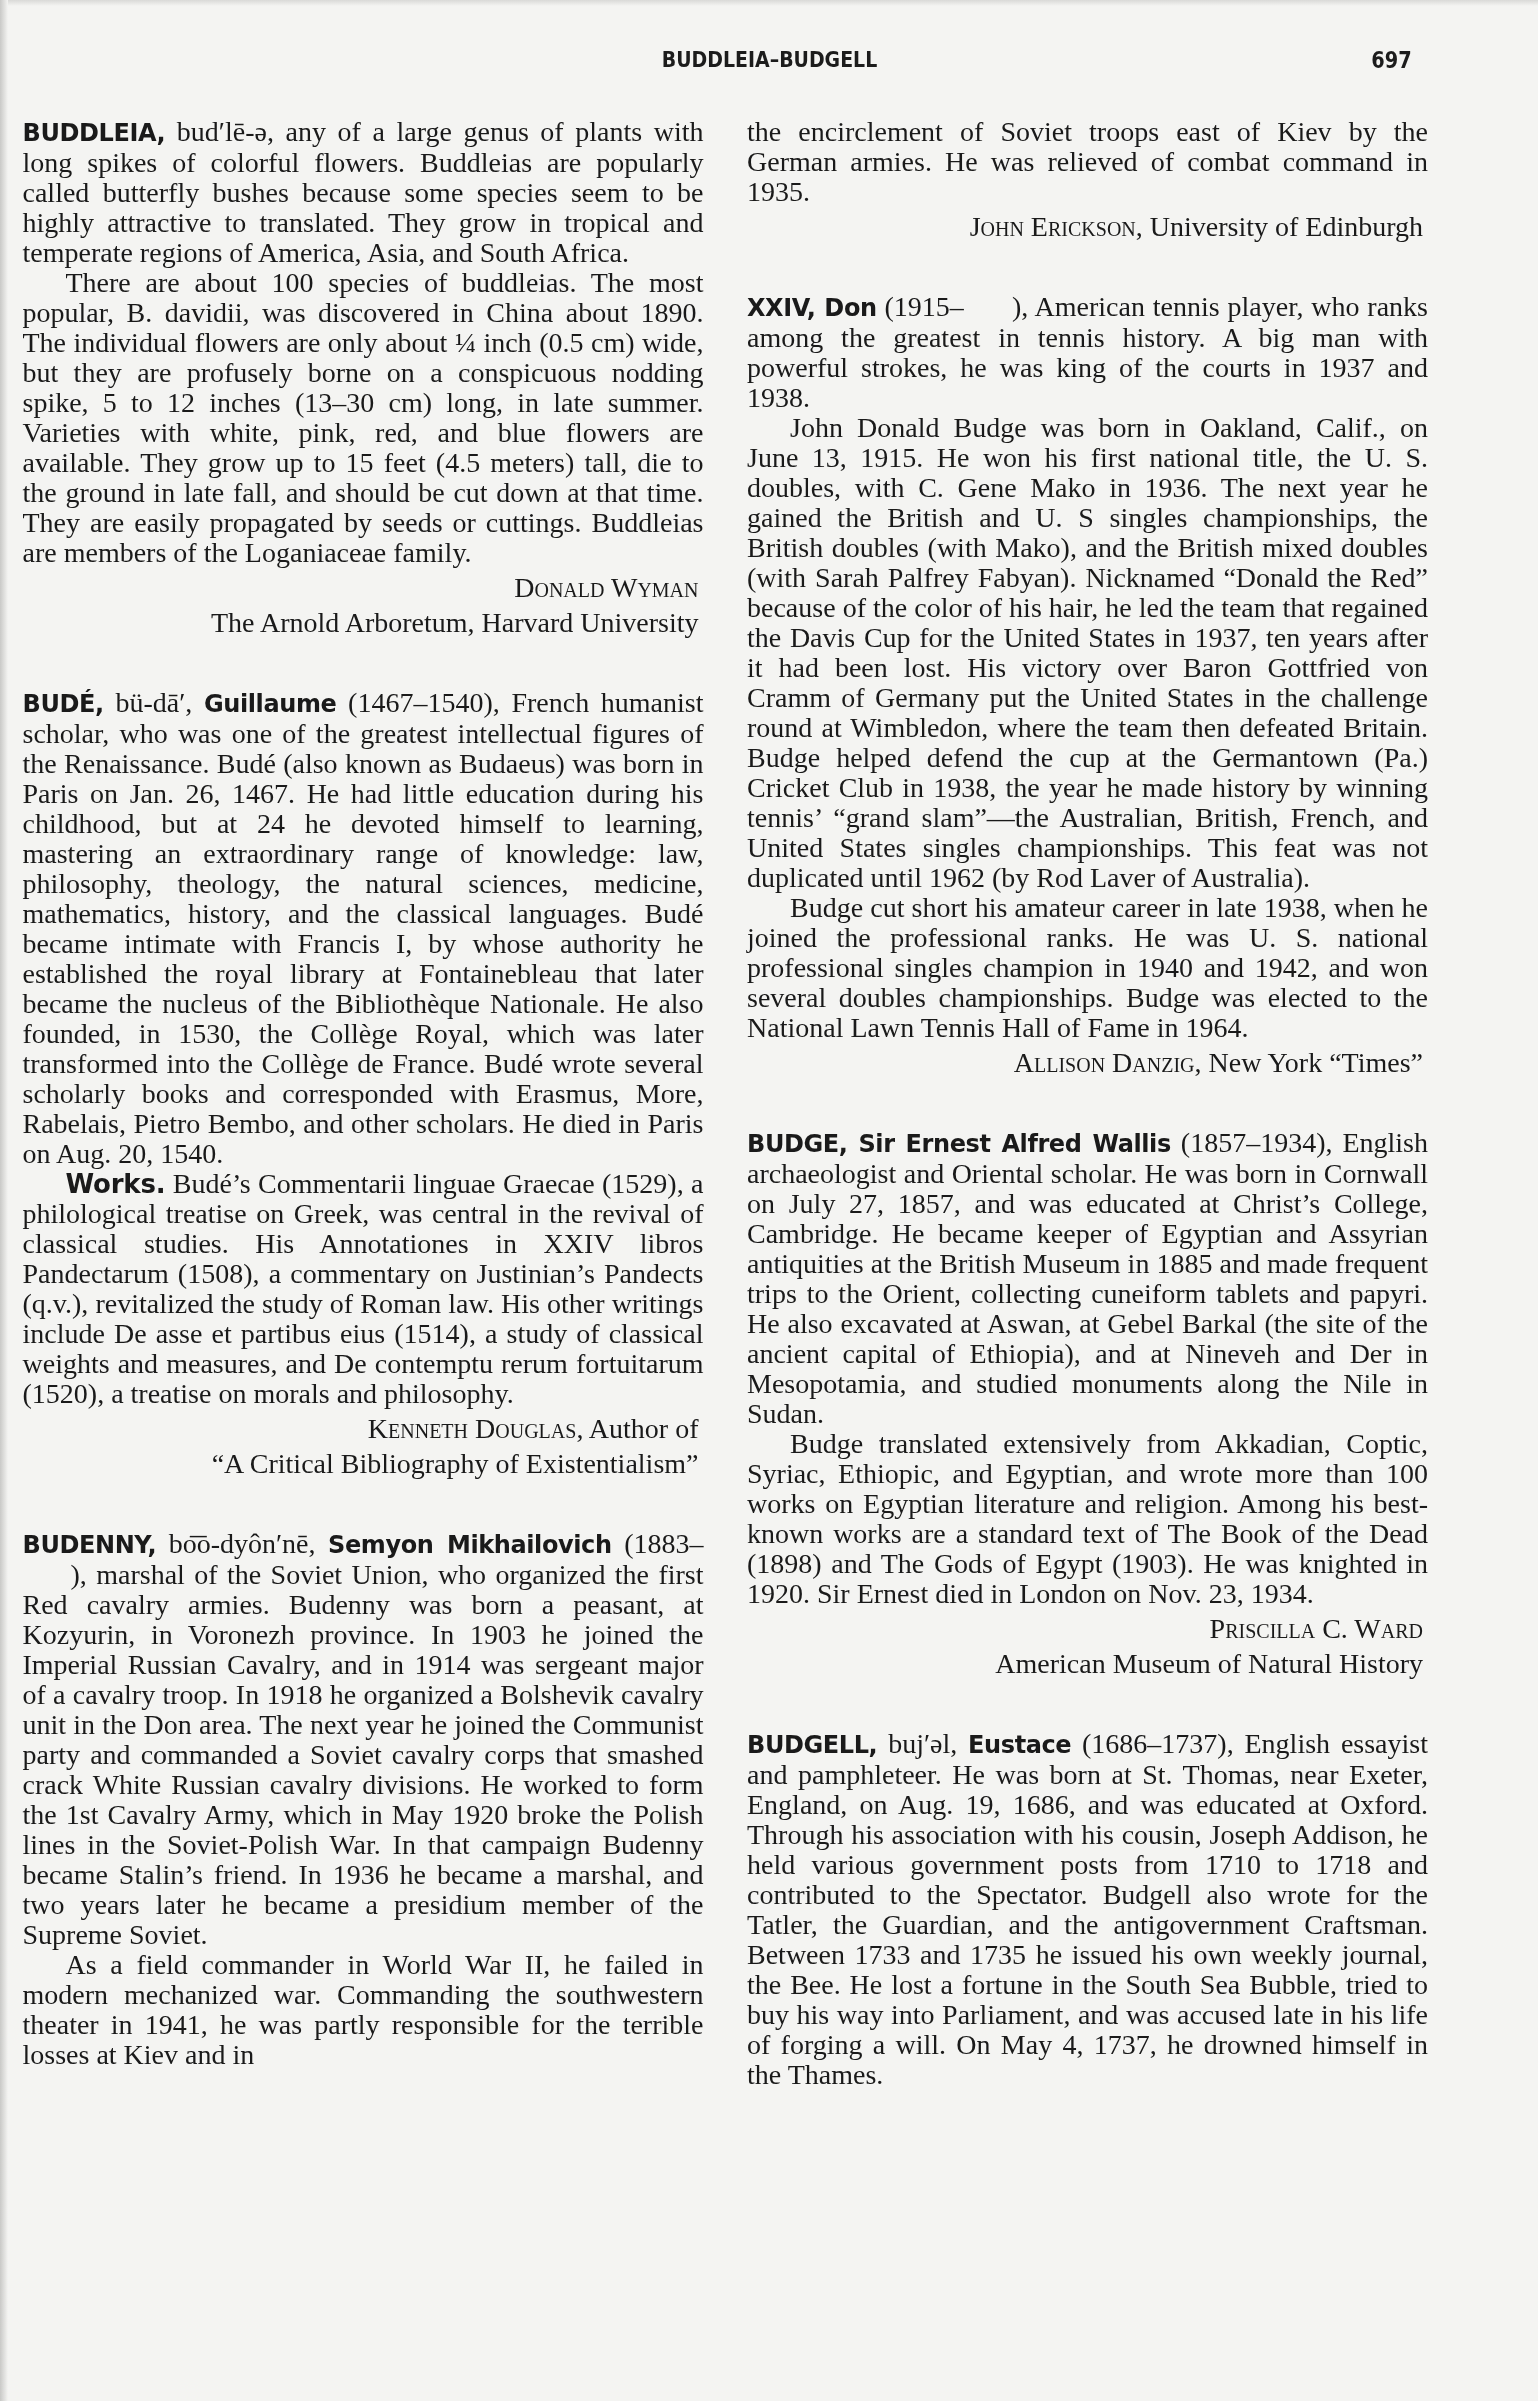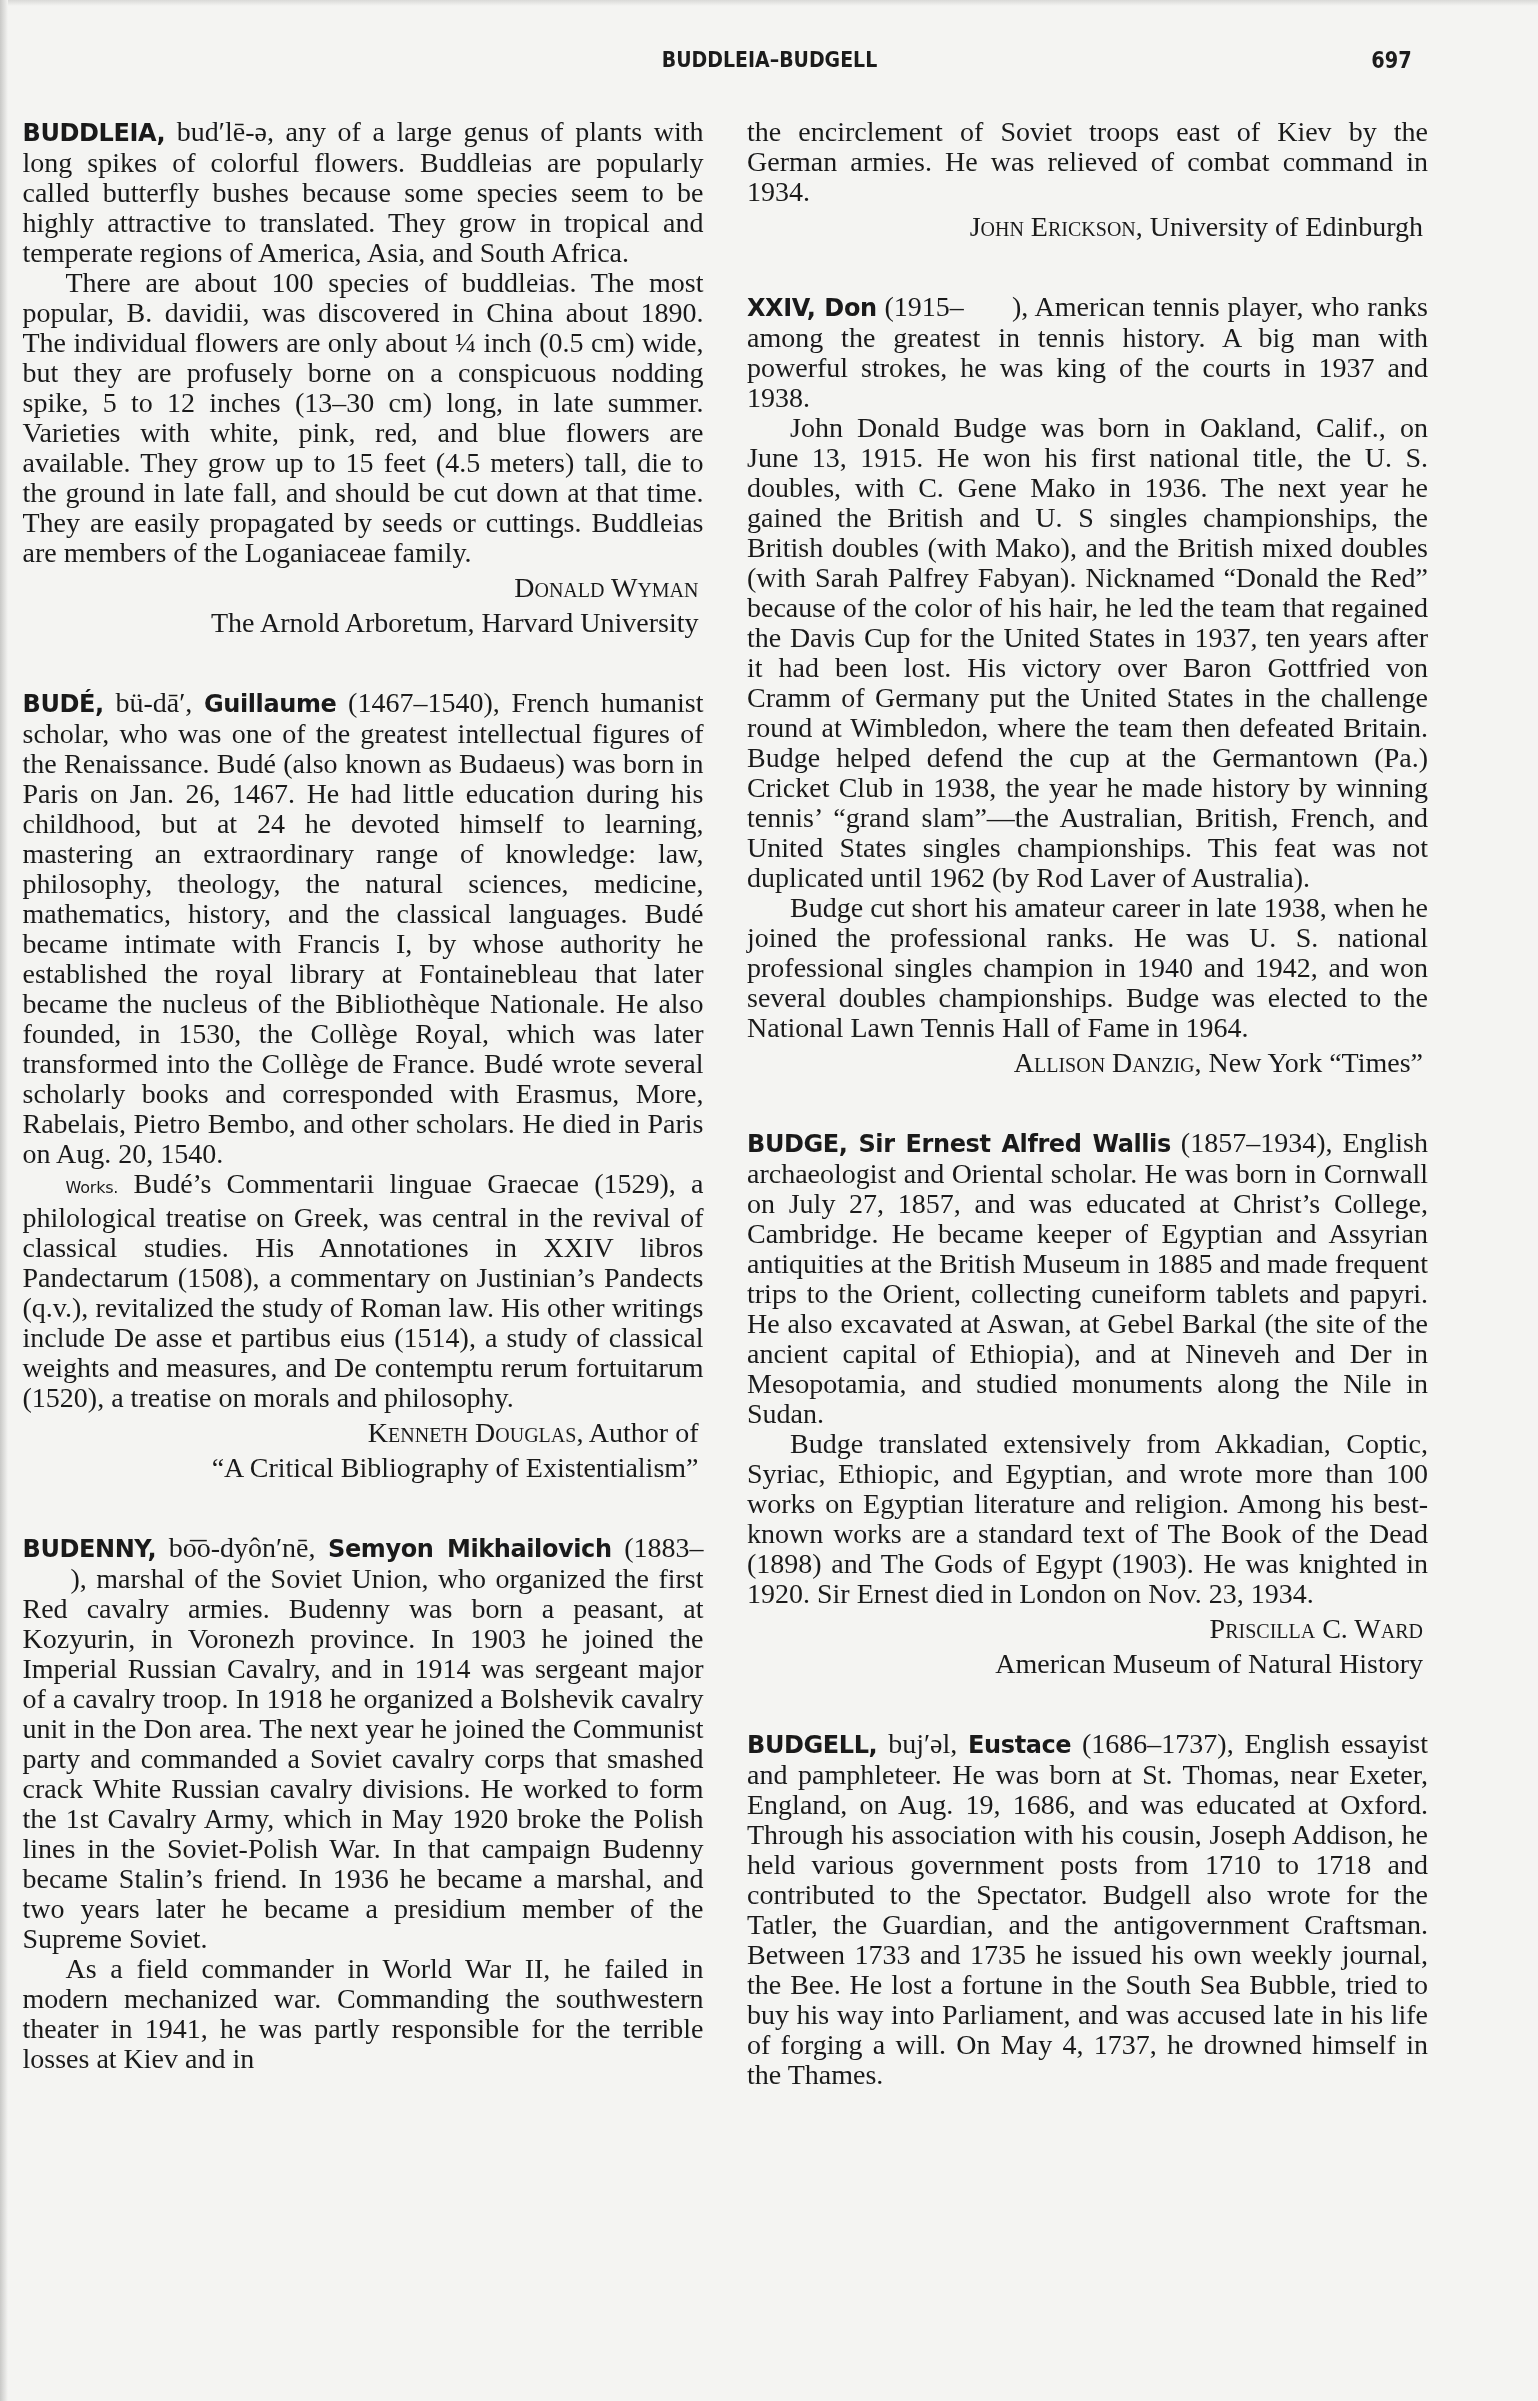--- a/index.html
+++ b/index.html
@@ -40,22 +40,22 @@
   }
   .col-left { left: 22.5px; }
   .col-right { left: 747px; }
   .para { margin: 0; text-indent: 0; }
   .para.indent { text-indent: 43px; }
   .run-hw {
     font-family: "DejaVu Sans", sans-serif; font-weight: bold;
     font-size: 24px; letter-spacing: -0.4px;
   }
   .run-sub {
-    font-family: "DejaVu Sans", sans-serif; font-weight: normal;
-    font-size: 16px; letter-spacing: -0.2px;
+    font-family: "DejaVu Sans", sans-serif; font-weight: bold;
+    font-size: 26px; letter-spacing: -0.2px;
   }
   .run-i { }
   .run-sc { font-variant: small-caps; }
   .signature {
     text-align: right; margin: 5px;
   }
   .entry { margin-bottom: 50px; }
   .entry:last-child { margin-bottom: 0; }
   .gap { display: inline-block; width: 48px; }
 </style>
@@ -83,21 +83,21 @@
       <p class="signature"><span class="run-sc">Kenneth Douglas</span><span>, </span><span class="run-i">Author of</span></p>
       <p class="signature"><span class="run-i">“A Critical Bibliography of Existentialism”</span></p>
     </article>
     <article class="entry">
       <p class="para"><span class="run-hw">BUDENNY,</span><span> bo͞o-dyôn′nē, </span><span class="run-hw">Semyon Mikhailovich</span><span> (1883–</span><span class="gap"></span><span>), marshal of the Soviet Union, who organized the first Red cavalry armies. Budenny was born a peasant, at Kozyurin, in Voronezh province. In 1903 he joined the Imperial Russian Cavalry, and in 1914 was sergeant major of a cavalry troop. In 1918 he organized a Bolshevik cavalry unit in the Don area. The next year he joined the Communist party and commanded a Soviet cavalry corps that smashed crack White Russian cavalry divisions. He worked to form the 1st Cavalry Army, which in May 1920 broke the Polish lines in the Soviet-Polish War. In that campaign Budenny became Stalin’s friend. In 1936 he became a marshal, and two years later he became a presidium member of the Su­preme Soviet.</span></p>
       <p class="para indent"><span>As a field commander in World War II, he failed in modern mechanized war. Commanding the southwestern theater in 1941, he was partly responsible for the terrible losses at Kiev and in</span></p>
     </article>
   </div>
 <div class="column col-right">
     <article class="entry">
-      <p class="para"><span>the encirclement of Soviet troops east of Kiev by the German armies. He was relieved of com­bat command in 1934.</span></p>
+      <p class="para"><span>the encirclement of Soviet troops east of Kiev by the German armies. He was relieved of com­bat command in 1935.</span></p>
       <p class="signature"><span class="run-sc">John Erickson</span><span>, </span><span class="run-i">University of Edinburgh</span></p>
     </article>
     <article class="entry">
       <p class="para"><span class="run-hw">XXIV, Don</span><span> (1915–</span><span class="gap"></span><span>), American tennis player, who ranks among the greatest in tennis history. A big man with powerful strokes, he was king of the courts in 1937 and 1938.</span></p>
       <p class="para indent"><span>John Donald Budge was born in Oakland, Calif., on June 13, 1915. He won his first na­tional title, the U. S. doubles, with C. Gene Mako in 1936. The next year he gained the British and U. S singles championships, the British doubles (with Mako), and the British mixed doubles (with Sarah Palfrey Fabyan). Nicknamed “Don­ald the Red” because of the color of his hair, he led the team that regained the Davis Cup for the United States in 1937, ten years after it had been lost. His victory over Baron Gottfried von Cramm of Germany put the United States in the challenge round at Wimbledon, where the team then defeated Britain. Budge helped defend the cup at the Germantown (Pa.) Cricket Club in 1938, the year he made history by winning ten­nis’ “grand slam”—the Australian, British, French, and United States singles championships. This feat was not duplicated until 1962 (by Rod Laver of Australia).</span></p>
       <p class="para indent"><span>Budge cut short his amateur career in late 1938, when he joined the professional ranks. He was U. S. national professional singles champion in 1940 and 1942, and won several doubles championships. Budge was elected to the Na­tional Lawn Tennis Hall of Fame in 1964.</span></p>
       <p class="signature"><span class="run-sc">Allison Danzig</span><span>, </span><span class="run-i">New York “Times”</span></p>
     </article>
     <article class="entry">
       <p class="para"><span class="run-hw">BUDGE, Sir Ernest Alfred Wallis</span><span> (1857–1934), English archaeologist and Oriental scholar. He was born in Cornwall on July 27, 1857, and was educated at Christ’s College, Cambridge. He be­came keeper of Egyptian and Assyrian antiquities at the British Museum in 1885 and made fre­quent trips to the Orient, collecting cuneiform tablets and papyri. He also excavated at Aswan, at Gebel Barkal (the site of the ancient capital of Ethiopia), and at Nineveh and Der in Mesopo­tamia, and studied monuments along the Nile in Sudan.</span></p>

